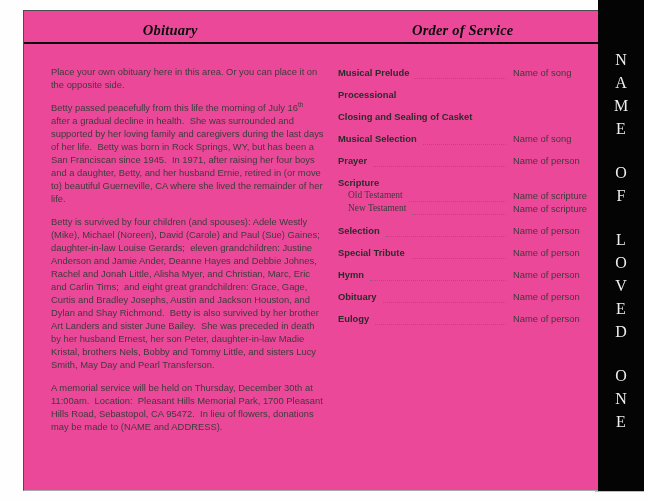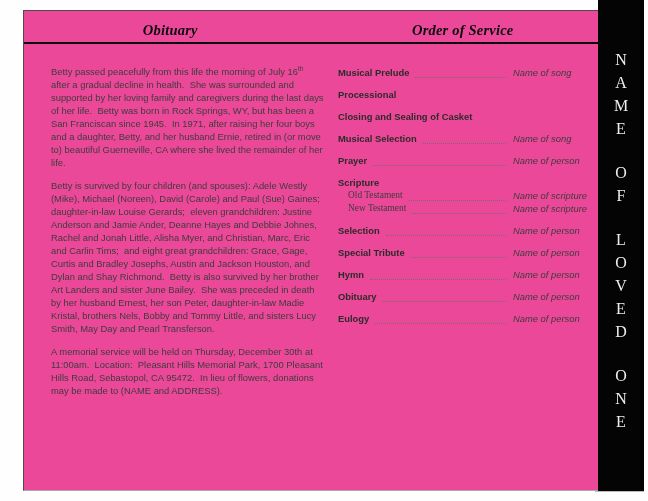--- a/index.html
+++ b/index.html
@@ -71,21 +71,21 @@
     line-height: 0;
     vertical-align: super;
   }
   .col-right {
     flex: 1;
     box-sizing: border-box;
     padding: 22px 12px 0 8px;
   }
   .os-row {
     display: flex;
-    align-items: center;
+    align-items: flex-end;
     font-size: 9.4px;
     line-height: 13px;
     margin-bottom: 9px;
     color: #3c3c3c;
   }
   .os-row.tight { margin-bottom: 0; }
   .os-row.indent { padding-left: 10px; }
   .os-label {
     font-weight: bold;
     color: #2b2b2b;
@@ -98,21 +98,20 @@
     height: 9px;
     border-bottom: 1px dotted #6f6f6f;
     margin: 0 7px 0 6px;
     min-width: 20px;
   }
   .os-value {
     width: 84px;
     flex-shrink: 0;
     color: #3c3c3c;
     white-space: nowrap;
-    font-style: italic;
   }
   
   .side-banner {
     position: absolute;
     left: 598px;
     top: 0;
     width: 46px;
     height: 491px;
     background: #040404;
     box-sizing: border-box;
@@ -148,20 +147,21 @@
         <span class="title">Obituary</span>
       </div>
       <div class="header-cell">
         <span class="title">Order of Service</span>
       </div>
     </div>
 
     <div class="content">
       <div class="col-left">
         <div>
+            <p class="ob-p"><span>Place your own obituary here in this area. Or you can place it on the opposite side.</span></p>
             <p class="ob-p"><span>Betty passed peacefully from this life the morning of July 16</span><sup>th</sup><span> after a gradual decline in health.  She was surrounded and supported by her loving family and caregivers during the last days of her life.  Betty was born in Rock Springs, WY, but has been a San Franciscan since 1945.  In 1971, after raising her four boys and a daughter, Betty, and her husband Ernie, retired in (or move to) beautiful Guerneville, CA where she lived the remainder of her life.</span></p>
             <p class="ob-p"><span>Betty is survived by four children (and spouses): Adele Westly (Mike), Michael (Noreen), David (Carole) and Paul (Sue) Gaines;  daughter-in-law Louise Gerards;  eleven grandchildren: Justine Anderson and Jamie Ander, Deanne Hayes and Debbie Johnes, Rachel and Jonah Little, Alisha Myer, and Christian, Marc, Eric and Carlin Tims;  and eight great grandchildren: Grace, Gage, Curtis and Bradley Josephs, Austin and Jackson Houston, and Dylan and Shay Richmond.  Betty is also survived by her brother Art Landers and sister June Bailey.  She was preceded in death by her husband Ernest, her son Peter, daughter-in-law Madie Kristal, brothers Nels, Bobby and Tommy Little, and sisters Lucy Smith, May Day and Pearl Transferson.</span></p>
             <p class="ob-p"><span>A memorial service will be held on Thursday, December 30th at 11:00am.  Location:  Pleasant Hills Memorial Park, 1700 Pleasant Hills Road, Sebastopol, CA 95472.  In lieu of flowers, donations may be made to (NAME and ADDRESS).</span></p>
           </div>
       </div>
       <div class="col-right">
         <div>
             <div class="os-row">
               <span class="os-label">Musical Prelude</span>
               <span class="os-dots"></span>

